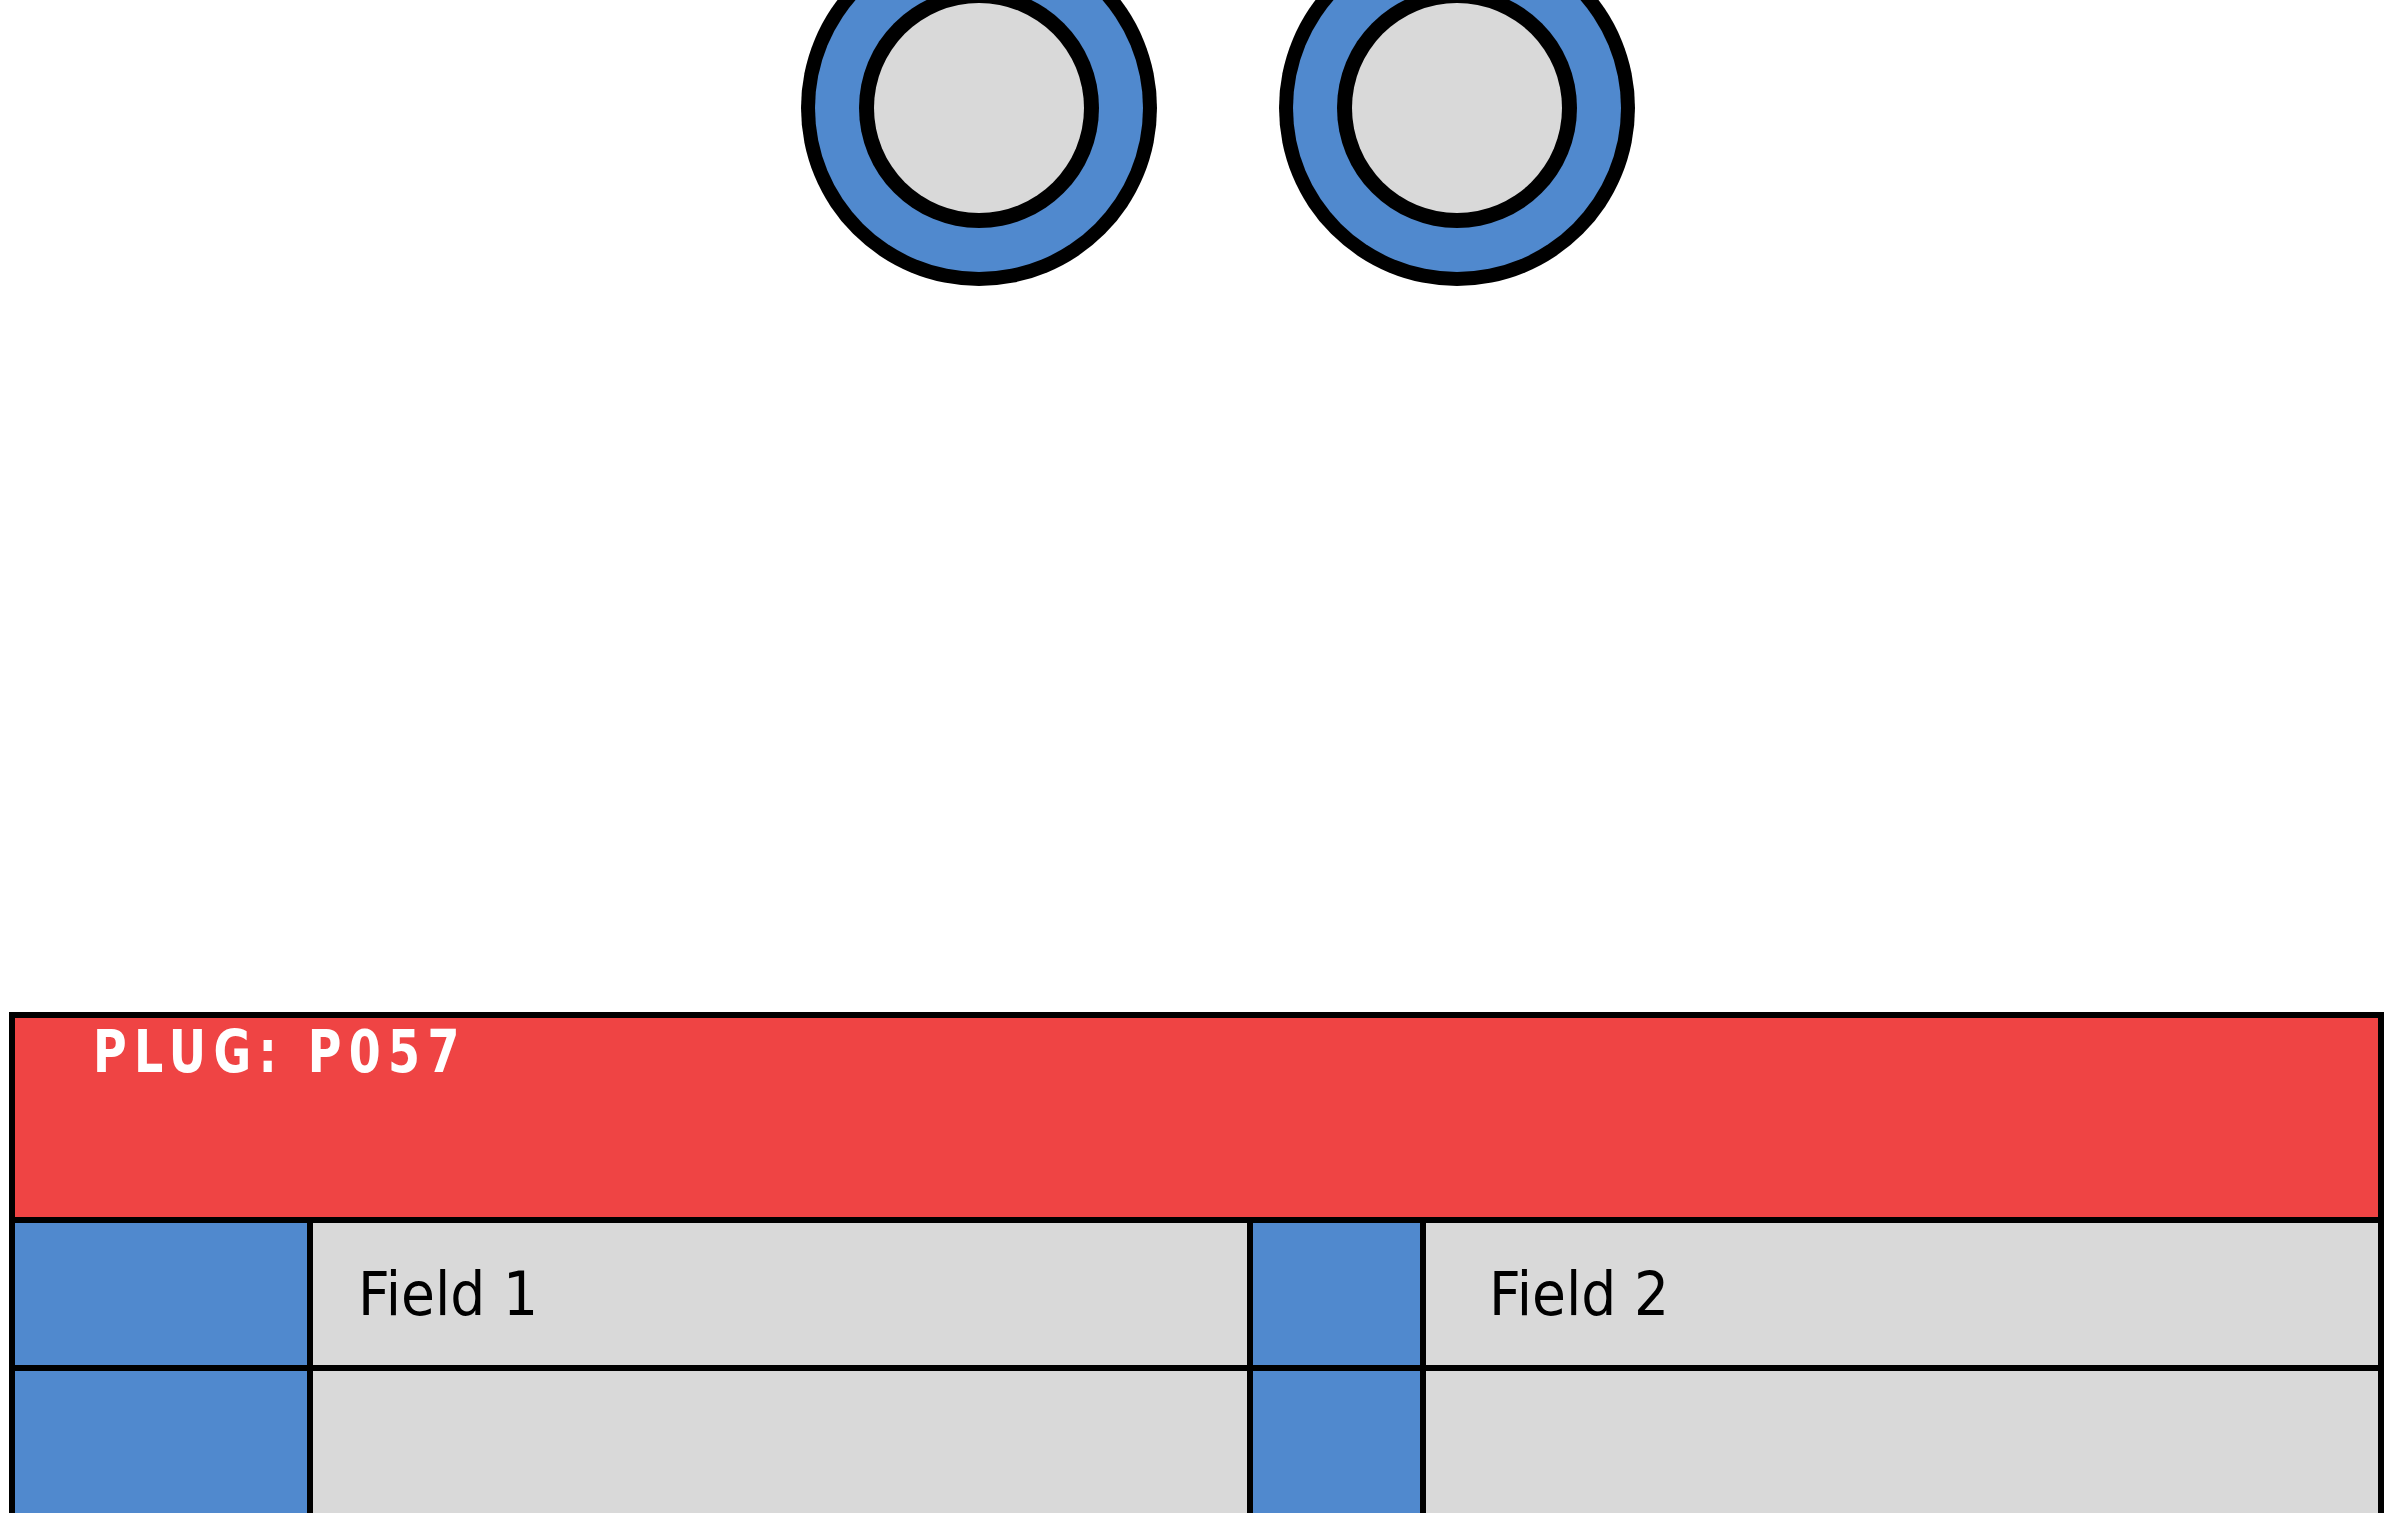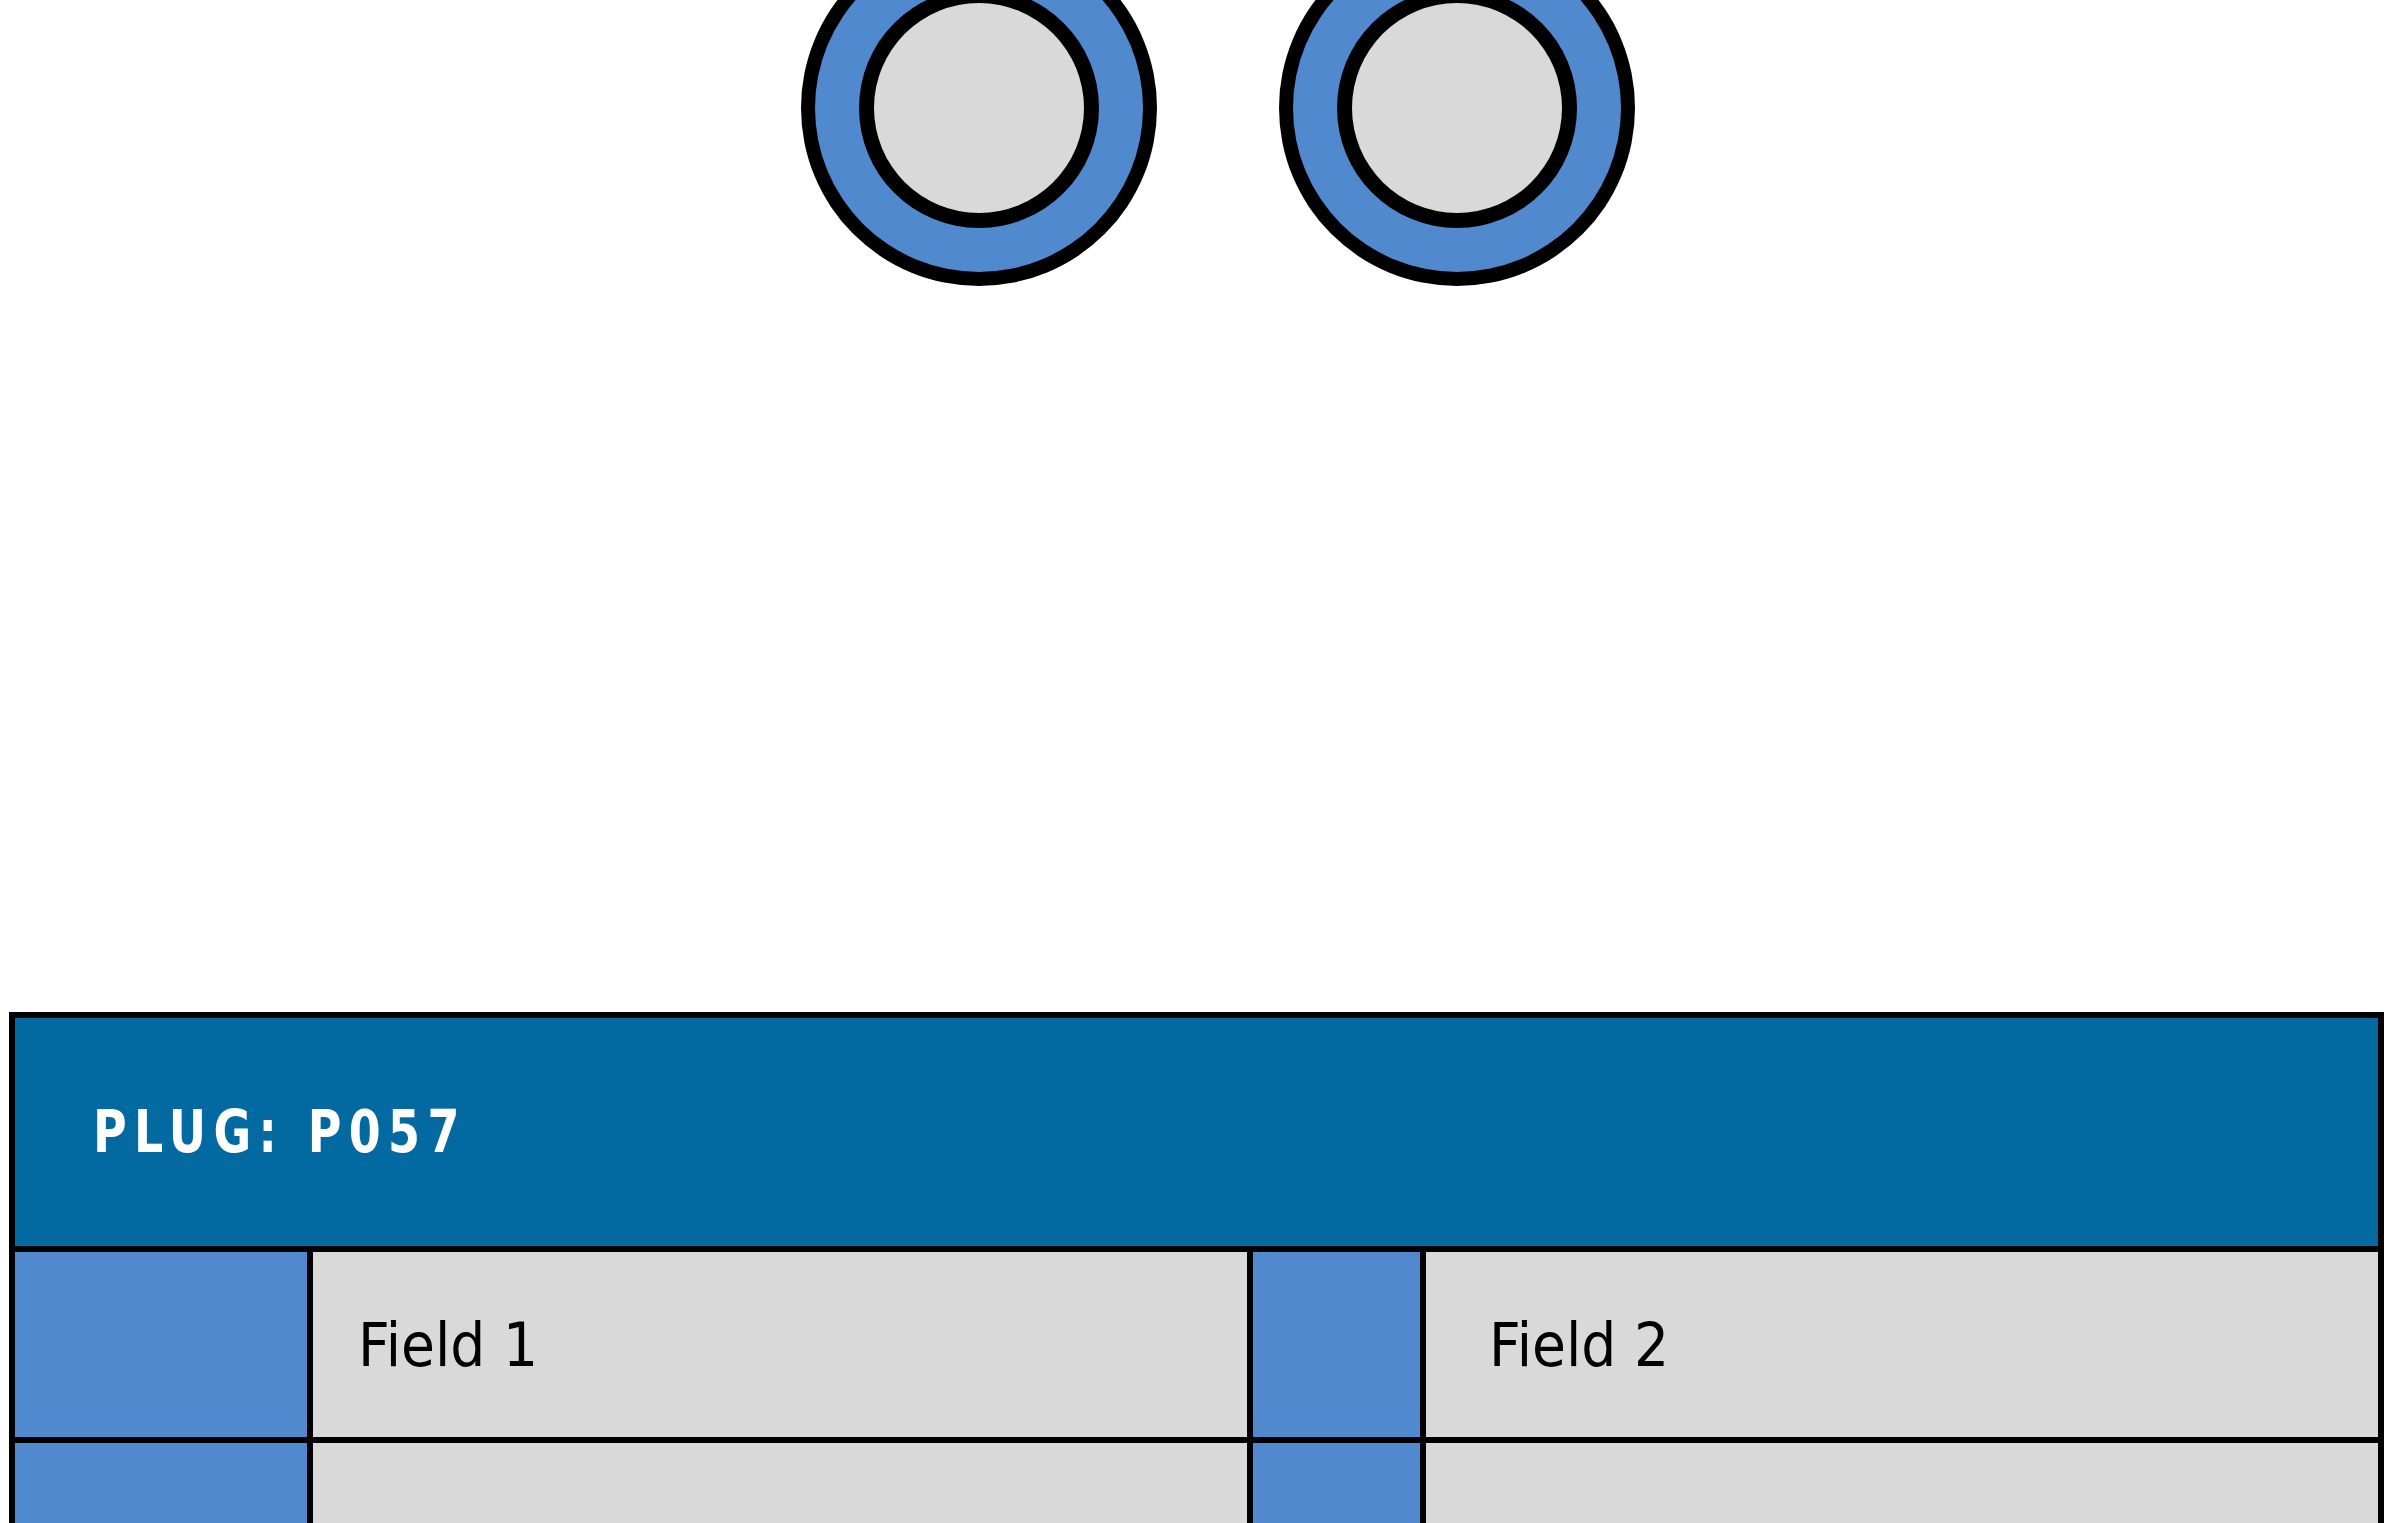--- a/index.html
+++ b/index.html
@@ -68,41 +68,40 @@
     position: absolute;
     left: 9.4px;
     top: 1012px;
     width: 2375px;
     border: 6.6px solid #000000;
     border-bottom: none;
     box-sizing: border-box;
     background: #000000;
   }
   .table-header {
-    background: #0369a1;
-    height: 228px;
+    background: #ef4444;
+    height: 199px;
     display: flex;
-    align-items: center;
     padding-left: 78px;
     box-sizing: border-box;
   }
   .table-header-text {
     color: #ffffff;
     font-family: "Liberation Sans Narrow", "DejaVu Sans", sans-serif;
     font-size: 58px;
     font-weight: bold;
     letter-spacing: 8.4px;
     white-space: nowrap;
     font-stretch: condensed;
     transform: scaleX(0.88);
     transform-origin: left center;
   }
   .table-row {
     display: flex;
-    height: 191px;
+    height: 148px;
     border-top: 6.6px solid #000000;
     box-sizing: border-box;
   }
   .cell {
     box-sizing: border-box;
     display: flex;
     align-items: center;
     height: 100%;
     overflow: hidden;
   }

